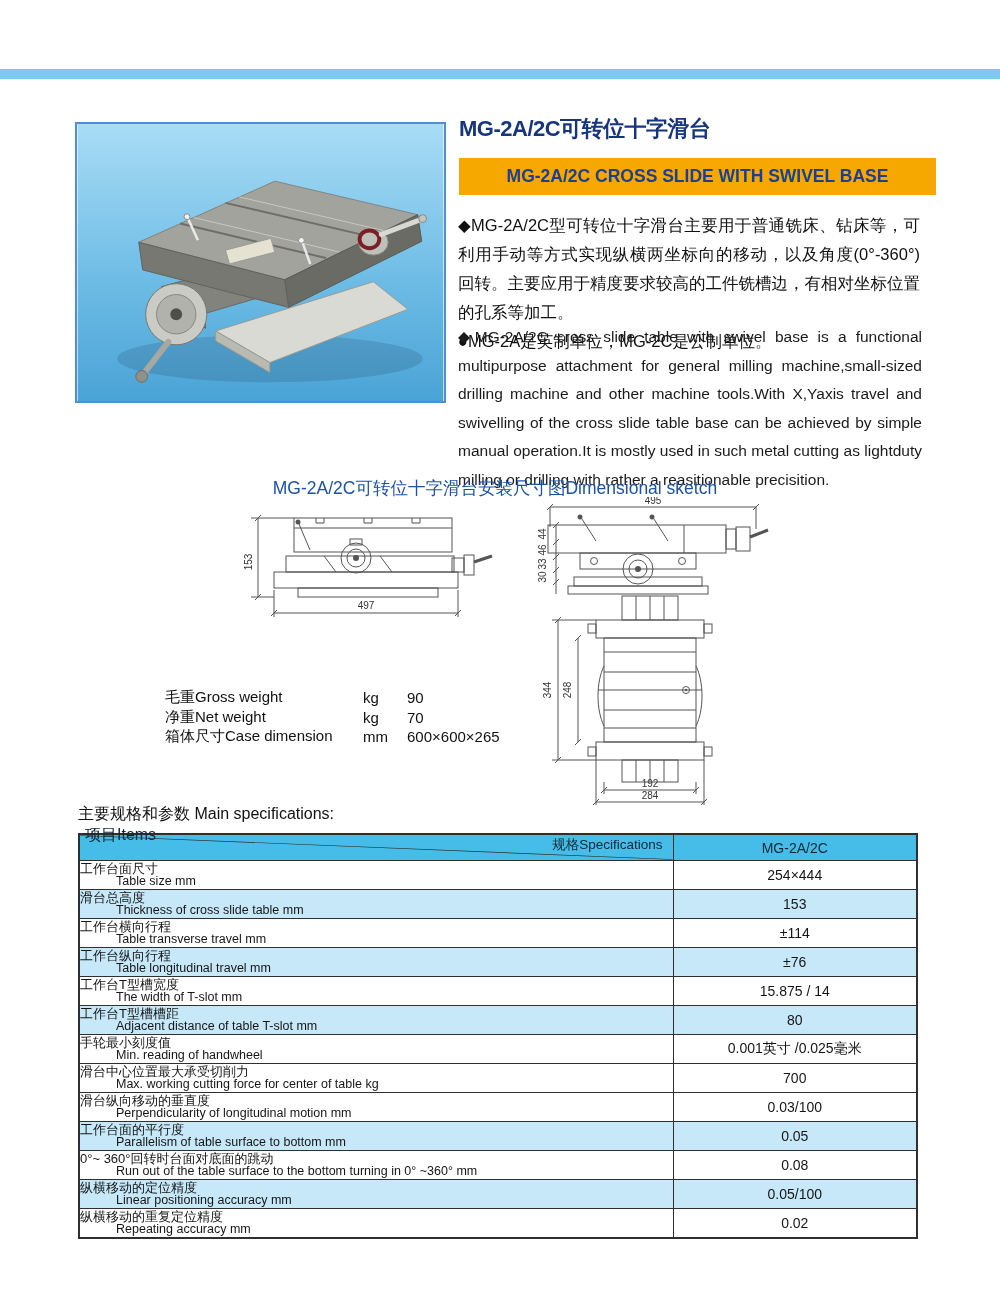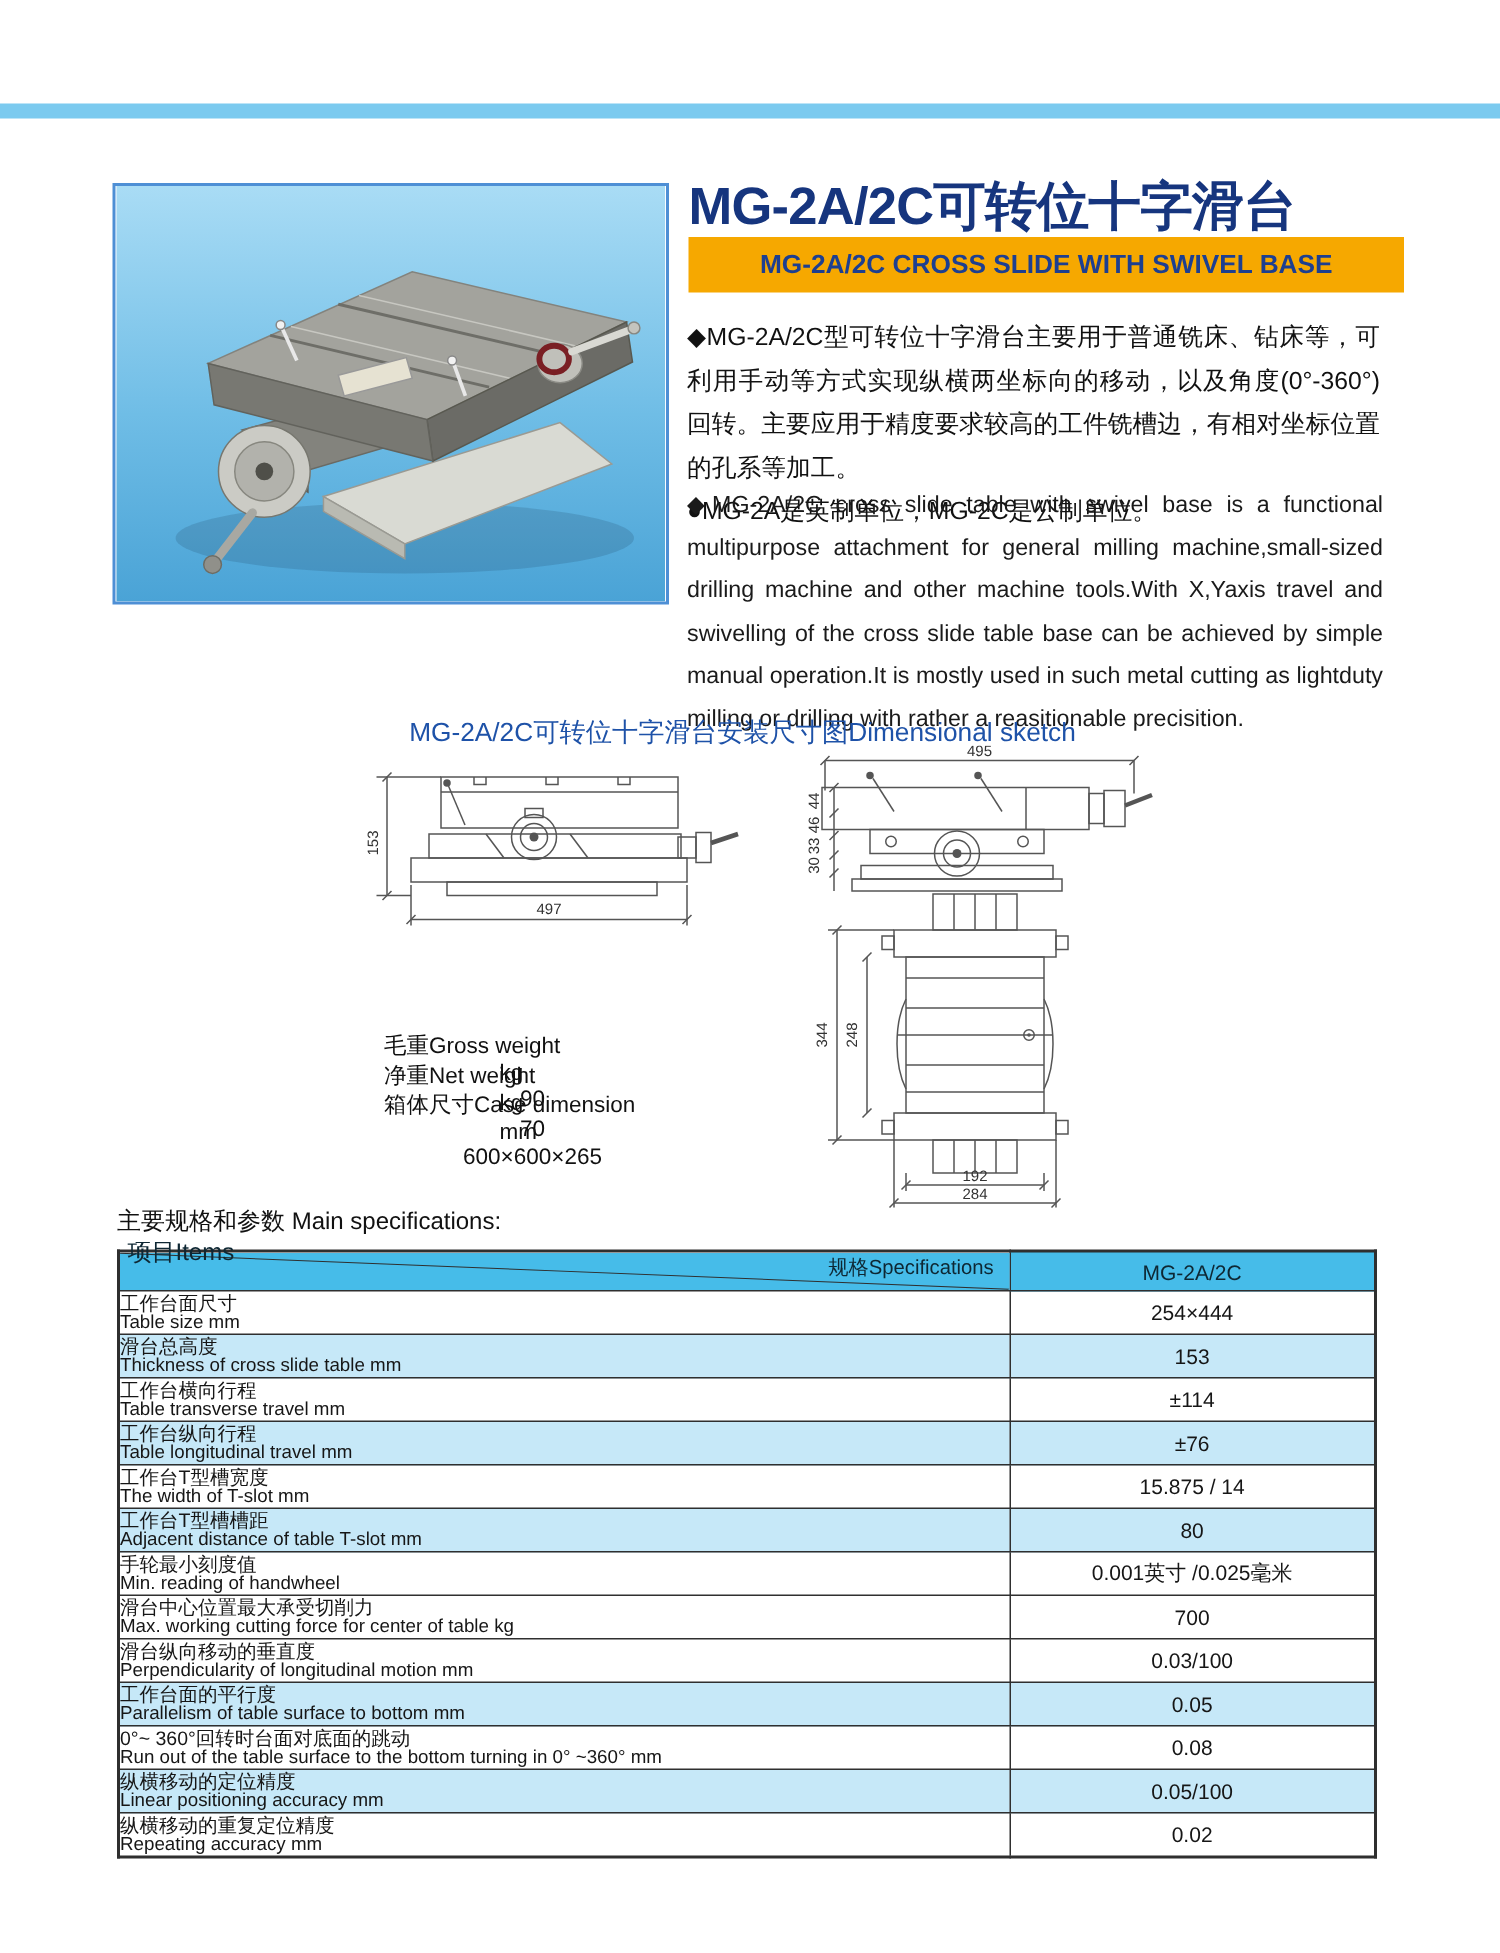--- a/index.html
+++ b/index.html
@@ -5,55 +5,55 @@
   html,body{margin:0;padding:0;background:#fff;}
   .page{position:relative;width:1000px;height:1302px;background:#fff;overflow:hidden;
         font-family:"Liberation Sans",sans-serif;color:#1a1a1a;}
   .abs{position:absolute;}
 
   .topbar{left:0;top:69px;width:1000px;height:10px;background:#7bcaef;}
 
   .photo{left:75px;top:122px;width:371px;height:281px;border:2px solid #4e8fd5;box-sizing:border-box;}
   .photo svg{display:block;width:100%;height:100%;}
 
-  .title{left:459px;top:114px;width:470px;font-size:35px;font-weight:bold;color:#16357e;letter-spacing:-0.5px;white-space:nowrap;}
+  .title{left:459px;top:114px;width:470px;font-size:22px;font-weight:bold;color:#16357e;letter-spacing:-0.5px;white-space:nowrap;}
   .banner{left:459px;top:158px;width:477px;height:37px;background:#f6a800;color:#1d3f90;
           font-size:17.5px;font-weight:bold;display:flex;align-items:center;justify-content:center;}
 
   .desc-zh{left:458px;top:211px;width:462px;font-size:16.5px;line-height:29px;color:#111;text-align:justify;}
   .desc-en{left:458px;top:323px;width:464px;font-size:15.5px;line-height:28.5px;color:#1a1a1a;text-align:justify;}
 
   .sketch-heading{left:60px;top:476px;width:870px;text-align:center;font-size:17.5px;color:#1e52a8;}
 
   .sketch svg{display:block;}
   .sk-side{left:244px;top:506px;}
   .sk-top{left:534px;top:497px;}
   .sk-front{left:538px;top:594px;}
   .sk text{fill:#333;font-family:"Liberation Sans",sans-serif;}
 
   .weights{left:165px;top:688px;width:380px;font-size:15px;color:#111;}
-  .wrow{display:flex;height:19.5px;align-items:center;flex-direction:column;}
+  .wrow{display:flex;height:19.5px;align-items:center;}
   .wlabel{width:198px;}
   .wunit{width:44px;}
 
   .specs-heading{left:78px;top:804px;font-size:16px;color:#111;}
 
   .spec-table{position:absolute;left:78px;top:833px;width:838px;border-collapse:collapse;table-layout:fixed;
               border:2px solid #2f2f2f;}
   .spec-table th,.spec-table td{border:1px solid #2f2f2f;padding:0;vertical-align:middle;}
   .spec-table thead th{background:#46bce9;height:25px;font-weight:normal;color:#0e2733;}
   .corner-cell{position:relative;}
   .corner-cell svg{position:absolute;left:0;top:0;width:100%;height:100%;}
   .corner-item{position:absolute;left:5px;bottom:14px;font-size:16px;}
   .corner-spec{position:absolute;right:10px;top:1px;font-size:13.5px;}
   .model-head{font-size:14px;text-align:center;}
   .spec-table td{height:28px;}
   .item-cell{padding-left:5px;}
   .item-cell .zh{font-size:13px;line-height:13.5px;color:#161616;}
-  .item-cell .en{font-size:12.5px;line-height:13px;color:#161616;}
+  .item-cell .en{font-size:12.5px;line-height:13px;color:#161616;padding-left:36px;}
   .val-cell{text-align:center;font-size:14px;color:#161616;}
   tr.alt td{background:#c6e8f8;}
 </style>
 </head>
 <body>
 
 <div class="page">
 
   <div class="abs topbar"></div>
 

